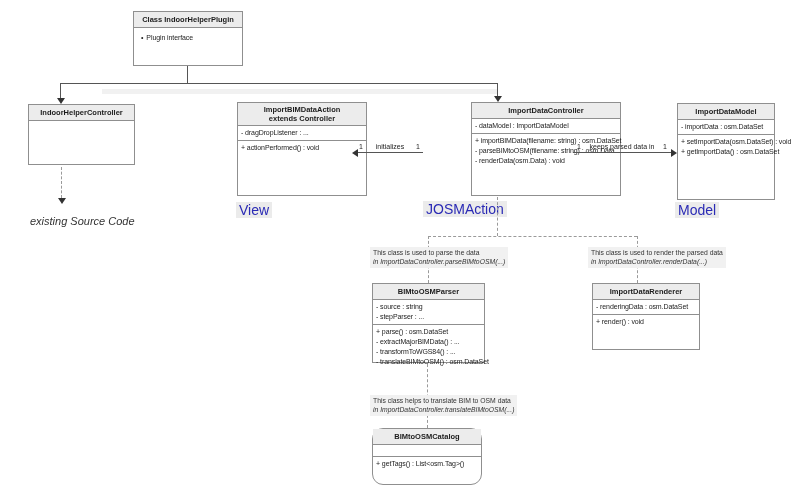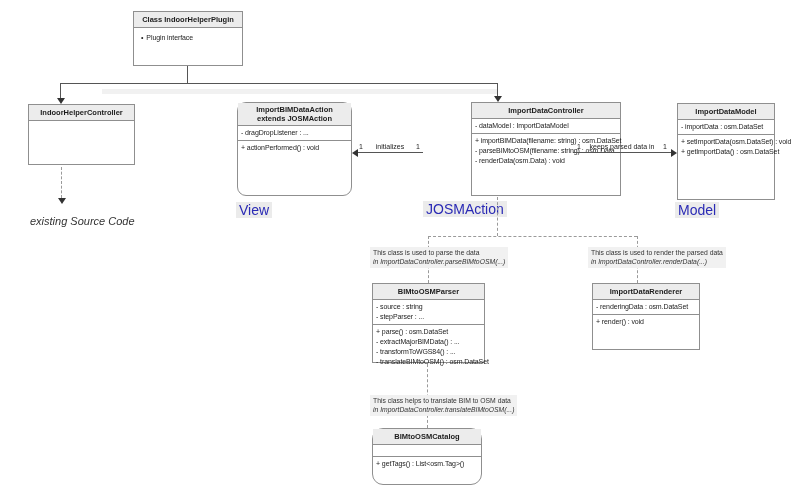--- a/index.html
+++ b/index.html
@@ -64,24 +64,24 @@
   <div class="arr-down" style="left:494px;top:96px;"></div>
 
   <div class="cls" style="left:8px;top:104px;width:107px;height:61px;margin-left:20px;">
     <div class="hdr">IndoorHelperController</div>
   </div>
 
   <div class="dv" style="left:61px;top:167px;height:31px;"></div>
   <div class="arr-down" style="left:58px;top:198px;"></div>
   <div class="src-note" style="left:30px;top:215px;">existing Source Code</div>
 
-  <div class="cls" style="left:237px;top:102px;width:115px;height:94px;border-radius:9px;">
+  <div class="cls" style="left:237px;top:102px;width:130px;height:94px;">
     <div class="hdr hdr2">
       <div>ImportBIMDataAction</div>
-      <div>extends JOSMAction</div>
+      <div>extends Controller</div>
     </div>
     <div class="sec attrs">
       <div class="row">- dragDropListener : ...</div>
     </div>
     <div class="sec methods">
       <div class="row">+ actionPerformed() : void</div>
     </div>
   </div>
 
   <div class="lh" style="left:358px;top:152px;width:65px;"></div>

